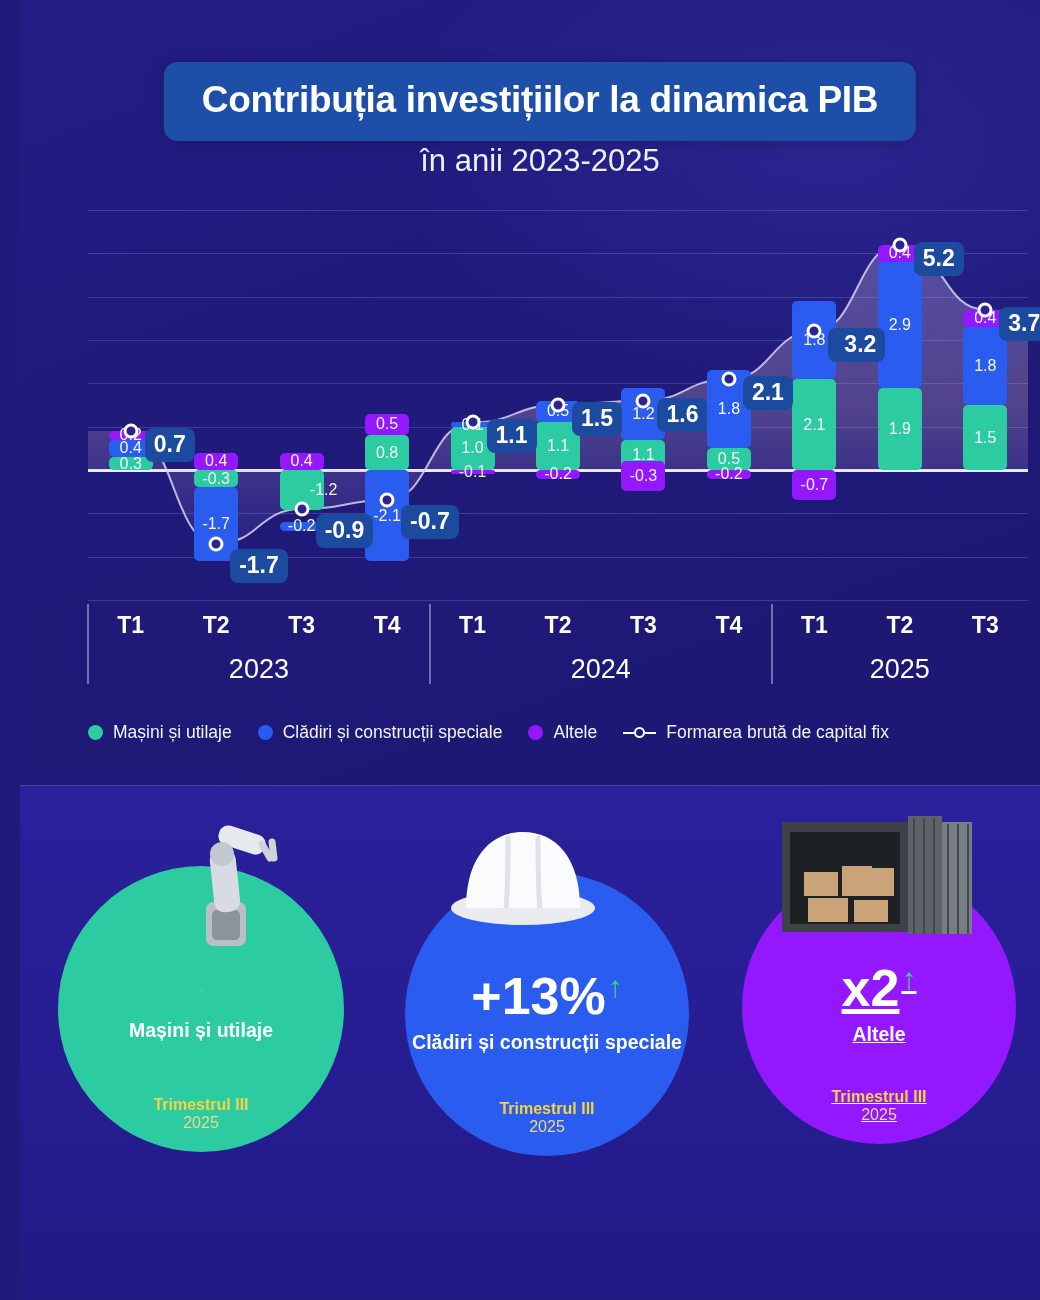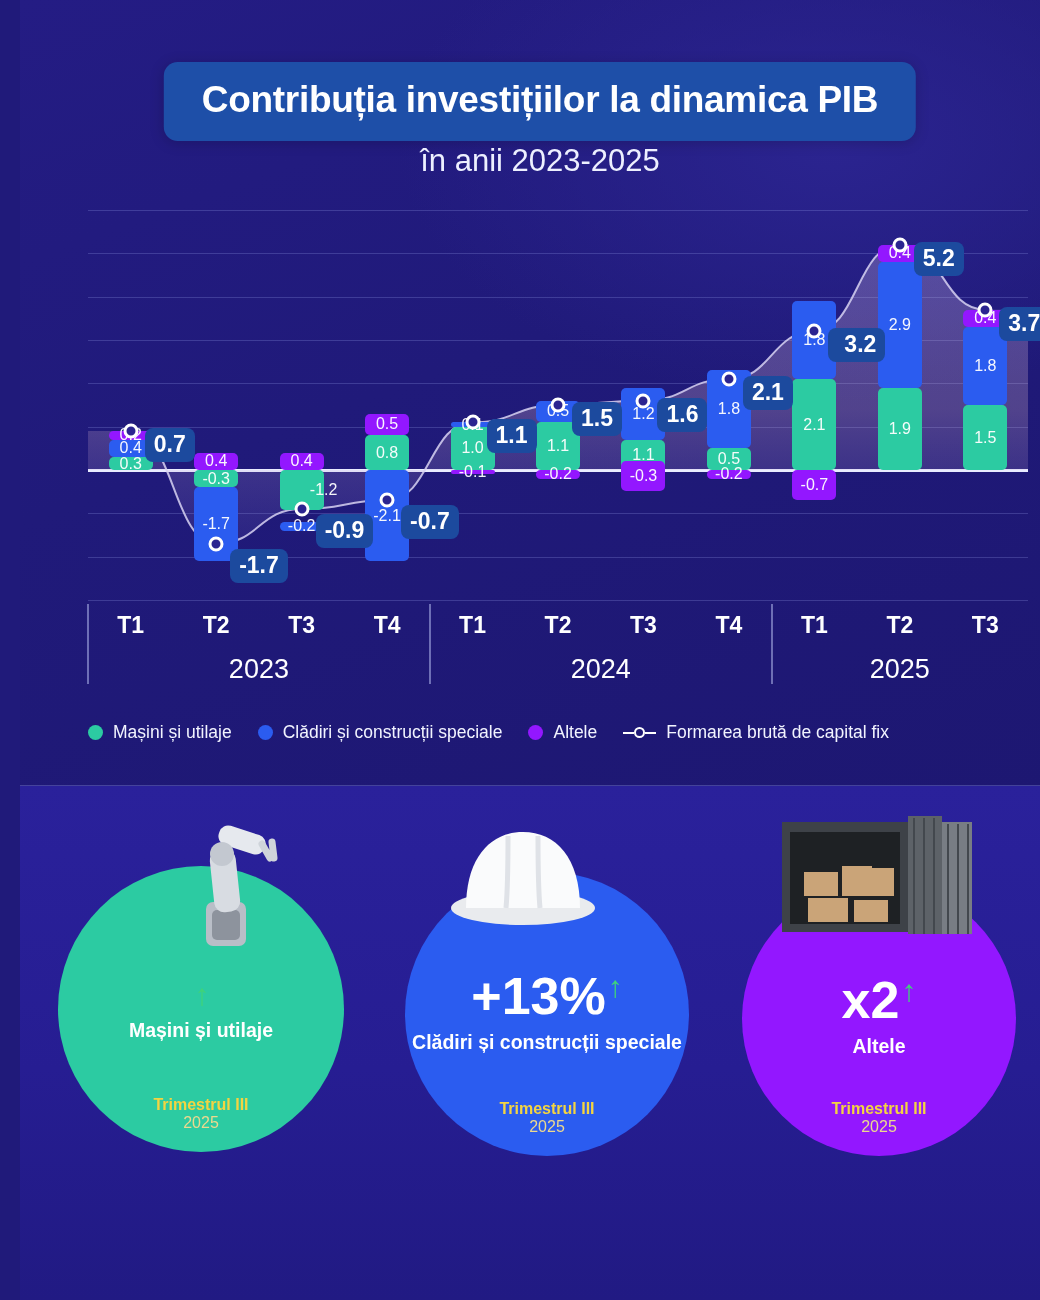--- a/index.html
+++ b/index.html
@@ -374,21 +374,21 @@
         </div>
         <div class="circle" style="left: 385px; top: 86px; width: 284px; height: 284px; background: rgb(43, 92, 240); padding-top: 98px;">
           <div class="big">
             <span>+13%</span>
             <span class="arrow">↑</span>
           </div>
           <div class="cap">Clădiri și construcții speciale</div>
           <div class="per">Trimestrul III</div>
           <div class="yr">2025</div>
         </div>
-        <div class="circle" style="left: 722px; top: 96px; width: 274px; height: 274px; background: rgb(147, 23, 255); padding-top: 92px;">
+        <div class="circle" style="left: 722px; top: 84px; width: 274px; height: 274px; background: rgb(147, 23, 255); padding-top: 92px; text-decoration: underline;">
           <div class="big">
             <span>x2</span>
             <span class="arrow">↑</span>
           </div>
           <div class="cap">Altele</div>
           <div class="per">Trimestrul III</div>
           <div class="yr">2025</div>
         </div>
       </div>
 

